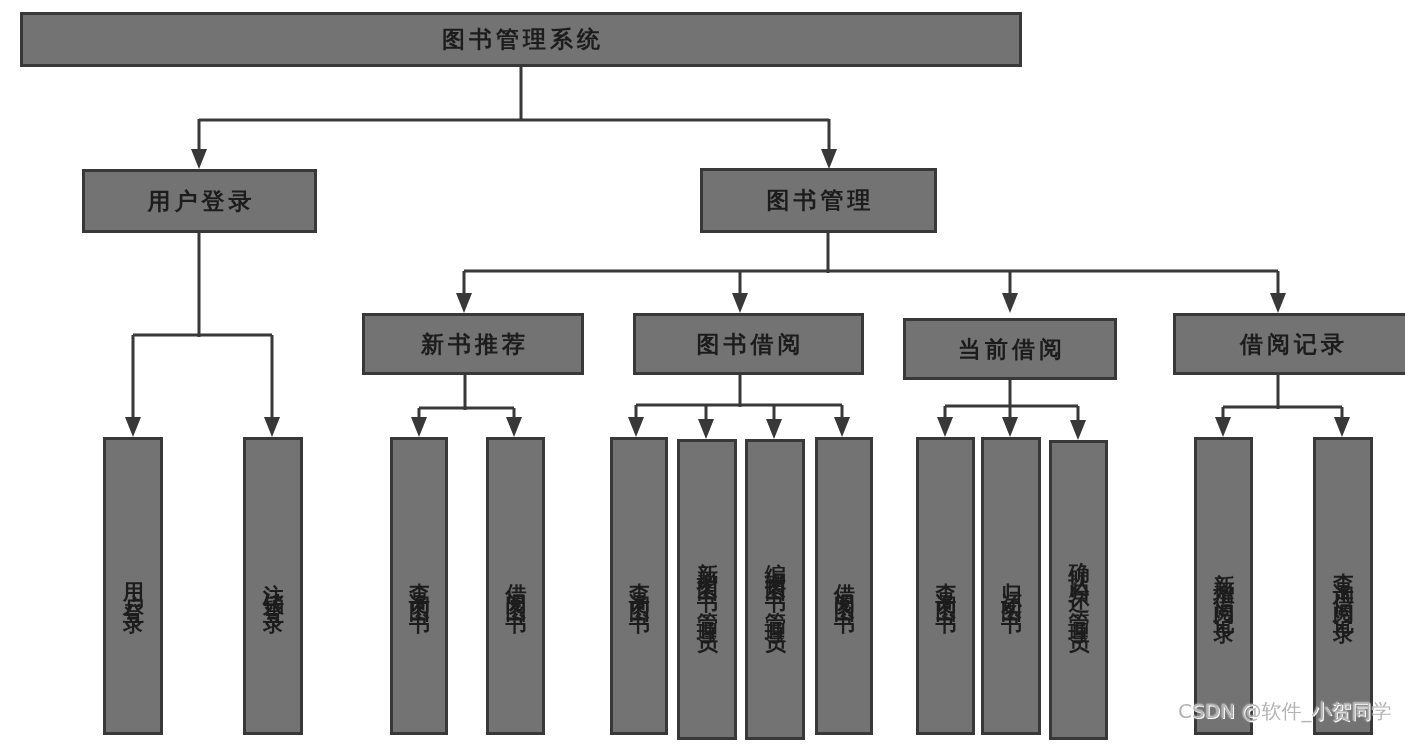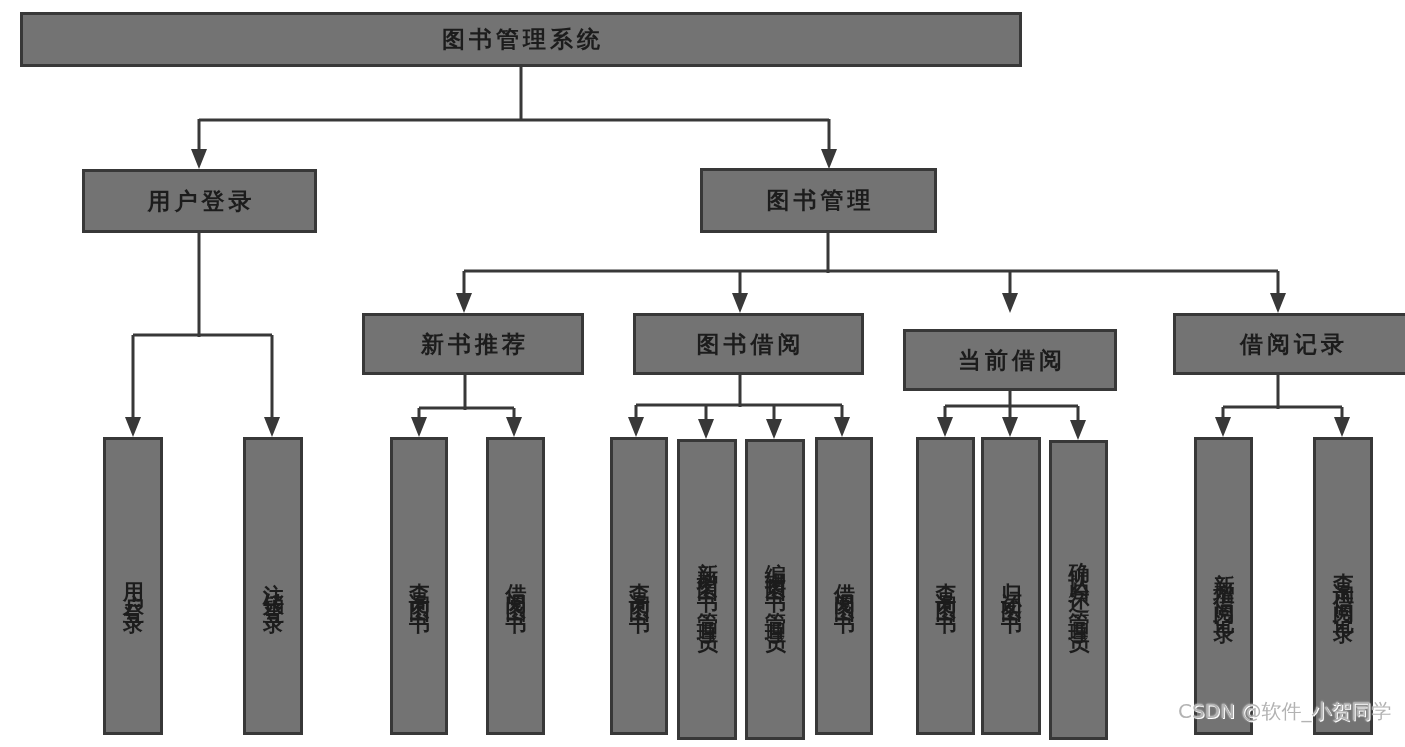--- a/index.html
+++ b/index.html
@@ -66,21 +66,21 @@
   <div class="box" style="left:700px;top:168px;width:237px;height:65px;">
     <span class="hlabel">图书管理</span>
   </div>
 
   <div class="box" style="left:362px;top:313px;width:222px;height:62px;">
     <span class="hlabel">新书推荐</span>
   </div>
   <div class="box" style="left:633px;top:313px;width:231px;height:62px;">
     <span class="hlabel">图书借阅</span>
   </div>
-  <div class="box" style="left:903px;top:329px;width:214px;height:62px;">
+  <div class="box" style="left:903px;top:318px;width:214px;height:62px;">
     <span class="hlabel">当前借阅</span>
   </div>
   <div class="box" style="left:1173px;top:313px;width:238px;height:62px;">
     <span class="hlabel">借阅记录</span>
   </div>
 
   <div class="box" style="left:103px;top:437px;width:60px;height:298px;">
     <span class="vlabel">用户登录</span>
   </div>
   <div class="box" style="left:243px;top:437px;width:60px;height:298px;">

